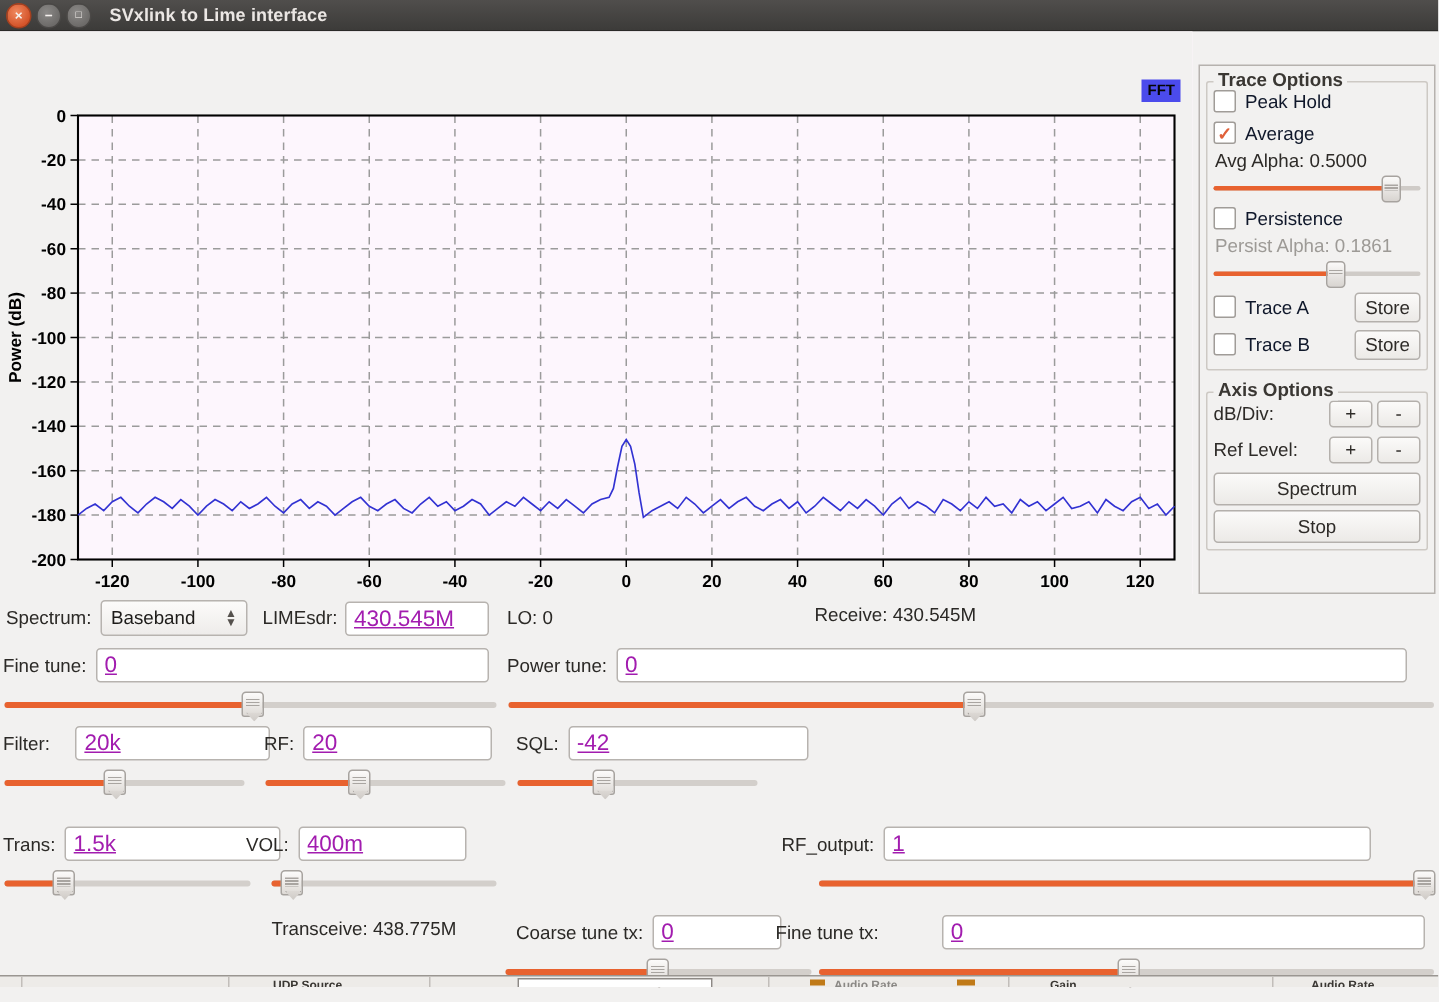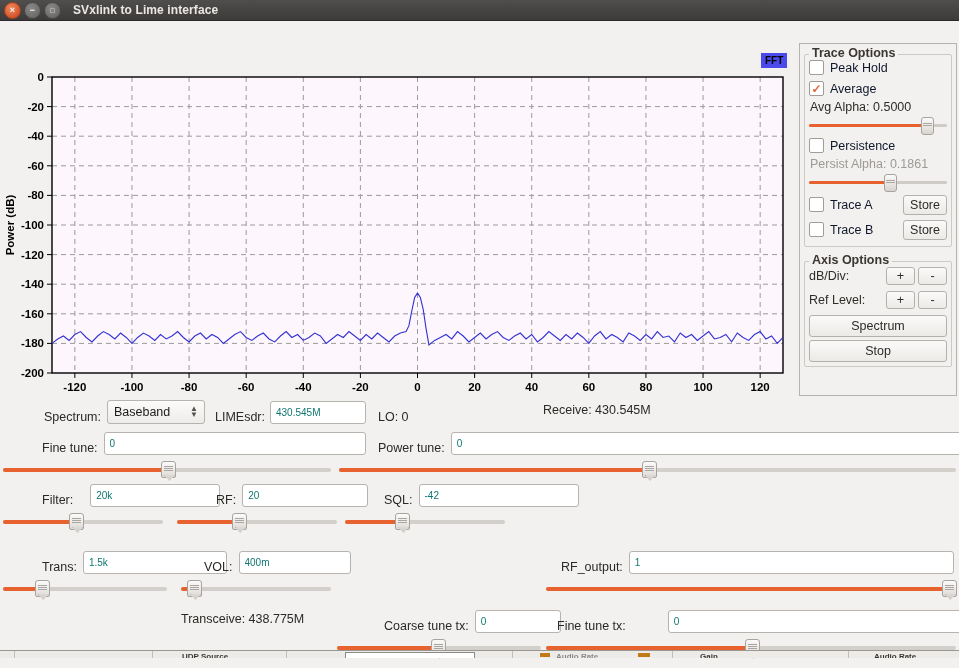--- a/index.html
+++ b/index.html
@@ -82,26 +82,26 @@
     font-family:"Liberation Sans", sans-serif;
   }
   .btn.small{padding:1px 5px;min-width:17px;text-align:center;}
   .btn.wide{display:block;width:100%;box-sizing:border-box;text-align:center;padding:3px 0;}
   .axrow{display:flex;align-items:center;height:24px;}
   .axrow .lbl{font-size:12.5px;color:#2e2b28;flex:1;}
   .axrow .btn{margin-left:3px;}
 
   
   .controls{position:relative;width:959px;height:262px;background:#f2f1f0;padding:0;box-sizing:border-box;}
-  .ctlrow{display:flex;align-items:flex-end;margin-left:40px;}
+  .ctlrow{display:flex;align-items:center;}
   .lab{font-size:12.5px;color:#2b2926;white-space:nowrap;}
   .tf{
     border:1px solid #b7b3af;border-radius:3px;background:#ffffff;
-    font-size:10px;color:#0f766e;padding:3px 5px;box-sizing:border-box;
-    font-family:"Liberation Sans", sans-serif;height:23px;line-height:16px;
+    font-size:15px;color:#a21caf;padding:3px 5px;box-sizing:border-box;
+    font-family:"Liberation Sans", sans-serif;height:23px;line-height:16px;text-decoration:underline;
   }
   .combo{
     border:1px solid #b7b3af;border-radius:3px;
     background:linear-gradient(180deg,#fcfbfa,#eeecea);
     font-size:12.5px;color:#1d1b19;height:24px;box-sizing:border-box;
     display:inline-flex;align-items:center;padding:0 6px;min-width:98px;justify-content:space-between;
   }
   .spin{display:flex;flex-direction:column;line-height:6px;margin-left:8px;color:#55514d;font-size:8px;}
 
   

